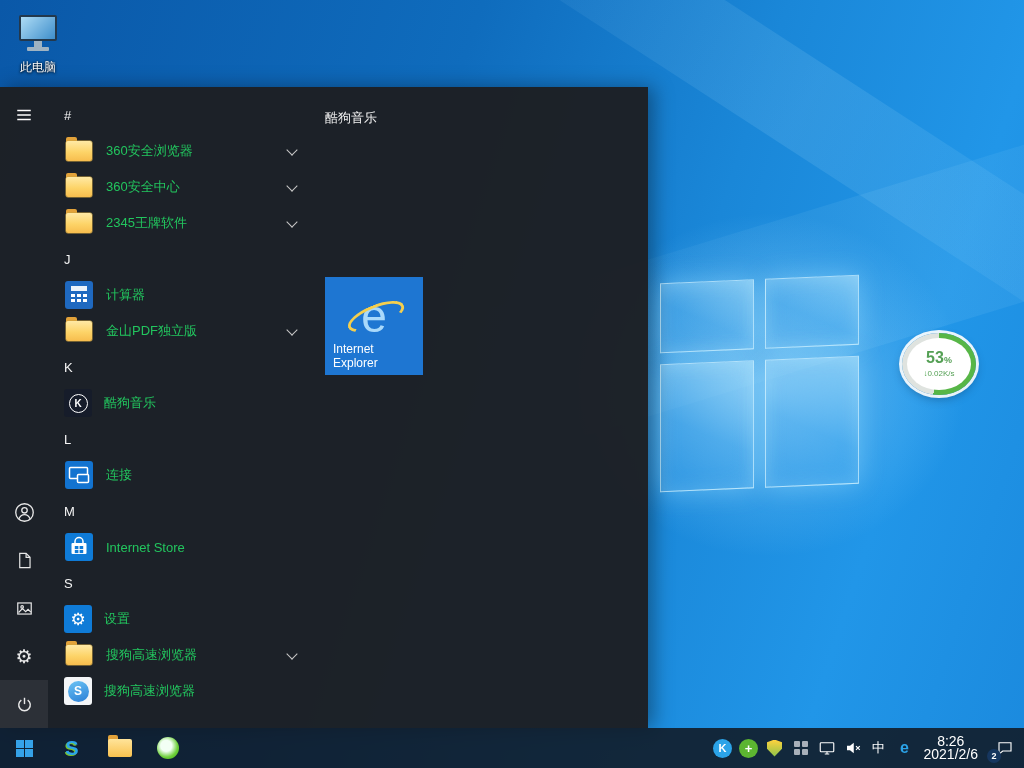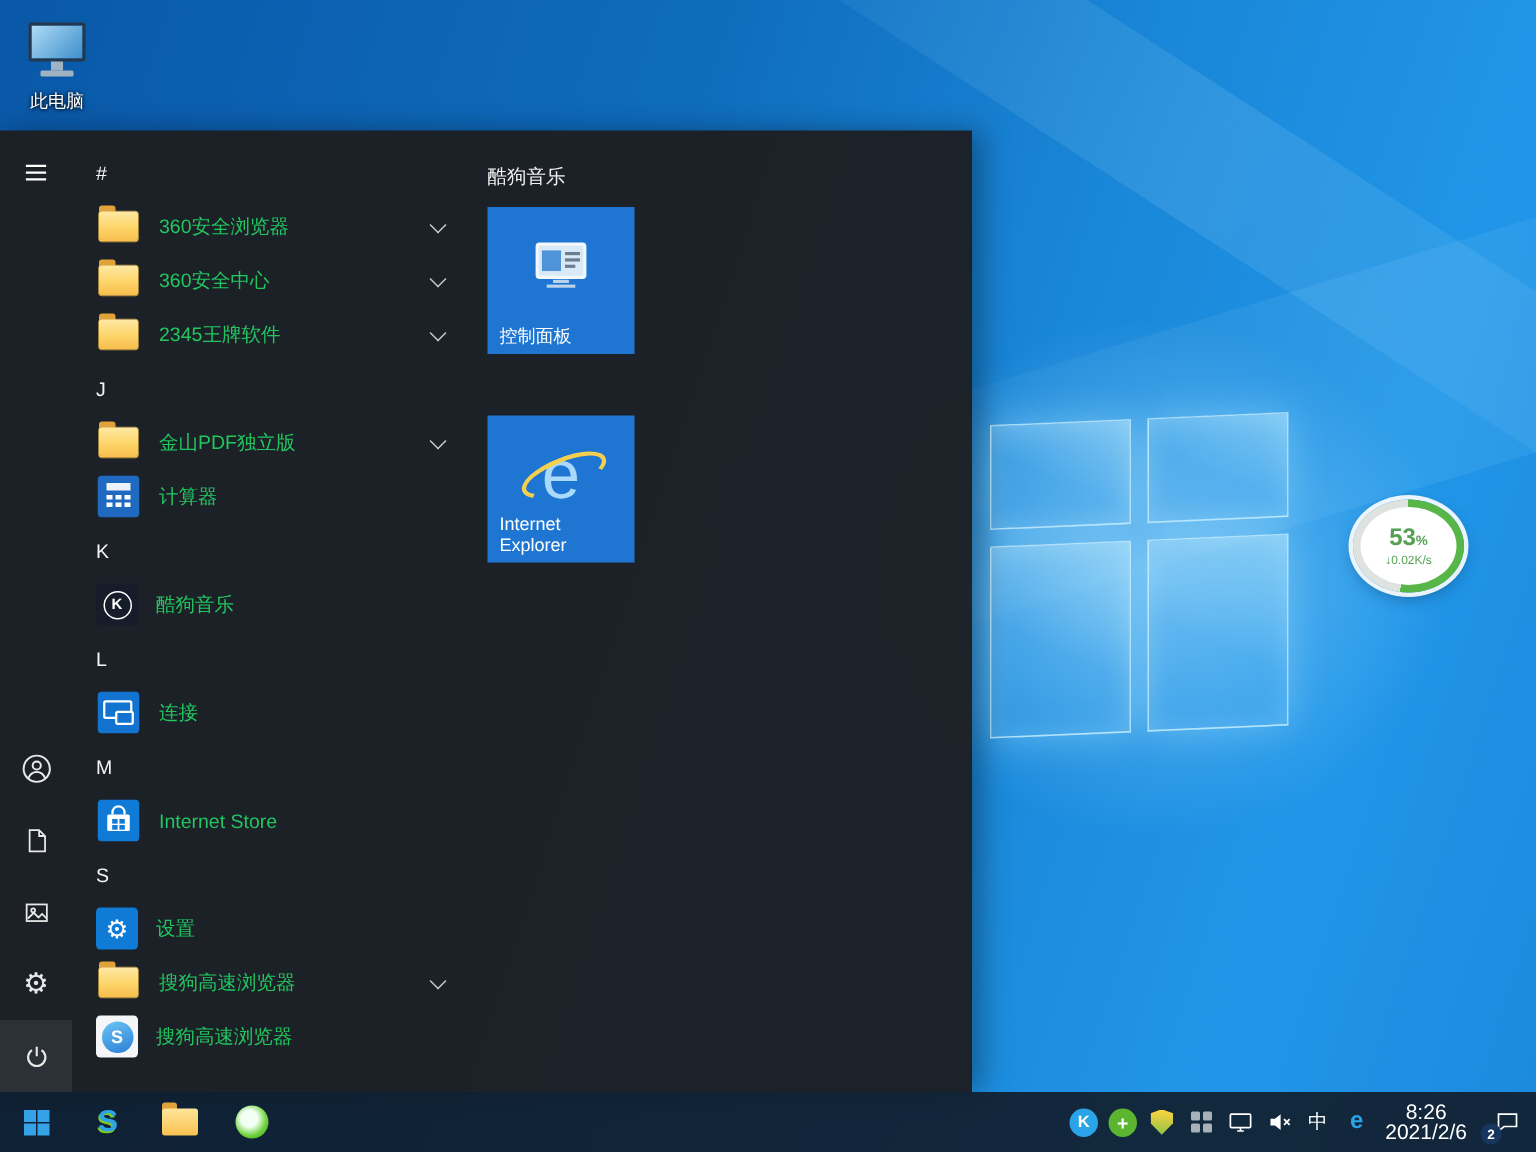--- a/index.html
+++ b/index.html
@@ -229,42 +229,42 @@
         <span class="lbl">2345王牌软件</span>
         <span class="chev"></span>
       </div>
 
       <div class="row">
           <span class="hdr-lbl">J</span>
         </div>
 
       <div class="row">
         <span class="ic">
-            <span class="icon-folder"></span>
-          </span>
-        <span class="lbl">金山PDF独立版</span>
-        <span class="chev"></span>
-      </div>
-      <div class="row">
-        <span class="ic">
           <svg width="28" height="28" viewBox="0 0 28 28">
               <rect width="28" height="28" rx="3" fill="#1f69c0"></rect>
               <rect x="6" y="5" width="16" height="5" fill="#fff" opacity="0.92"></rect>
               <g fill="#fff">
                 <rect x="6" y="13" width="4" height="3"></rect>
                 <rect x="12" y="13" width="4" height="3"></rect>
                 <rect x="18" y="13" width="4" height="3"></rect>
                 <rect x="6" y="18" width="4" height="3"></rect>
                 <rect x="12" y="18" width="4" height="3"></rect>
                 <rect x="18" y="18" width="4" height="3"></rect>
               </g>
             </svg>
         </span>
         <span class="lbl">计算器</span>
       </div>
+      <div class="row">
+        <span class="ic">
+            <span class="icon-folder"></span>
+          </span>
+        <span class="lbl">金山PDF独立版</span>
+        <span class="chev"></span>
+      </div>
 
       <div class="row">
           <span class="hdr-lbl">K</span>
         </div>
 
       <div class="row">
         <span class="ic tile-ic ic-kugou">
           <span class="kugou-ring">K</span>
         </span>
         <span class="lbl">酷狗音乐</span>
@@ -327,34 +327,20 @@
         <span class="ic tile-ic ic-sogou">
           <span class="sogou-circle">S</span>
         </span>
         <span class="lbl">搜狗高速浏览器</span>
       </div>
     </div>
 
     <div class="tiles-area">
       <div class="tile-group-label">酷狗音乐</div>
 
-      <div class="tile tile-cp">
-        <div class="tile-iconbox">
-          <svg width="36" height="32" viewBox="0 0 34 30">
-            <rect x="2" y="1.5" width="30" height="21" rx="1.5" fill="#d8e9f7" stroke="#f2f8fd" stroke-width="2"></rect>
-            <rect x="5" y="5.5" width="12" height="13" fill="#4f94d8"></rect>
-            <rect x="19.5" y="6.5" width="9.5" height="2" fill="#6b7d8f"></rect>
-            <rect x="19.5" y="10.5" width="9.5" height="2" fill="#6b7d8f"></rect>
-            <rect x="19.5" y="14.5" width="6.5" height="2" fill="#6b7d8f"></rect>
-            <rect x="12" y="24" width="10" height="2" fill="#bcd3e8"></rect>
-            <rect x="8" y="27" width="18" height="2" fill="#bcd3e8"></rect>
-          </svg>
-        </div>
-        <div class="tile-label">控制面板</div>
-      </div>
 
       <div class="tile tile-ie">
         <div class="tile-iconbox">
           <div class="ie-wrap">
             <span class="ie-e">e</span>
           </div>
         </div>
         <div class="tile-label">Internet Explorer</div>
       </div>
     </div>

